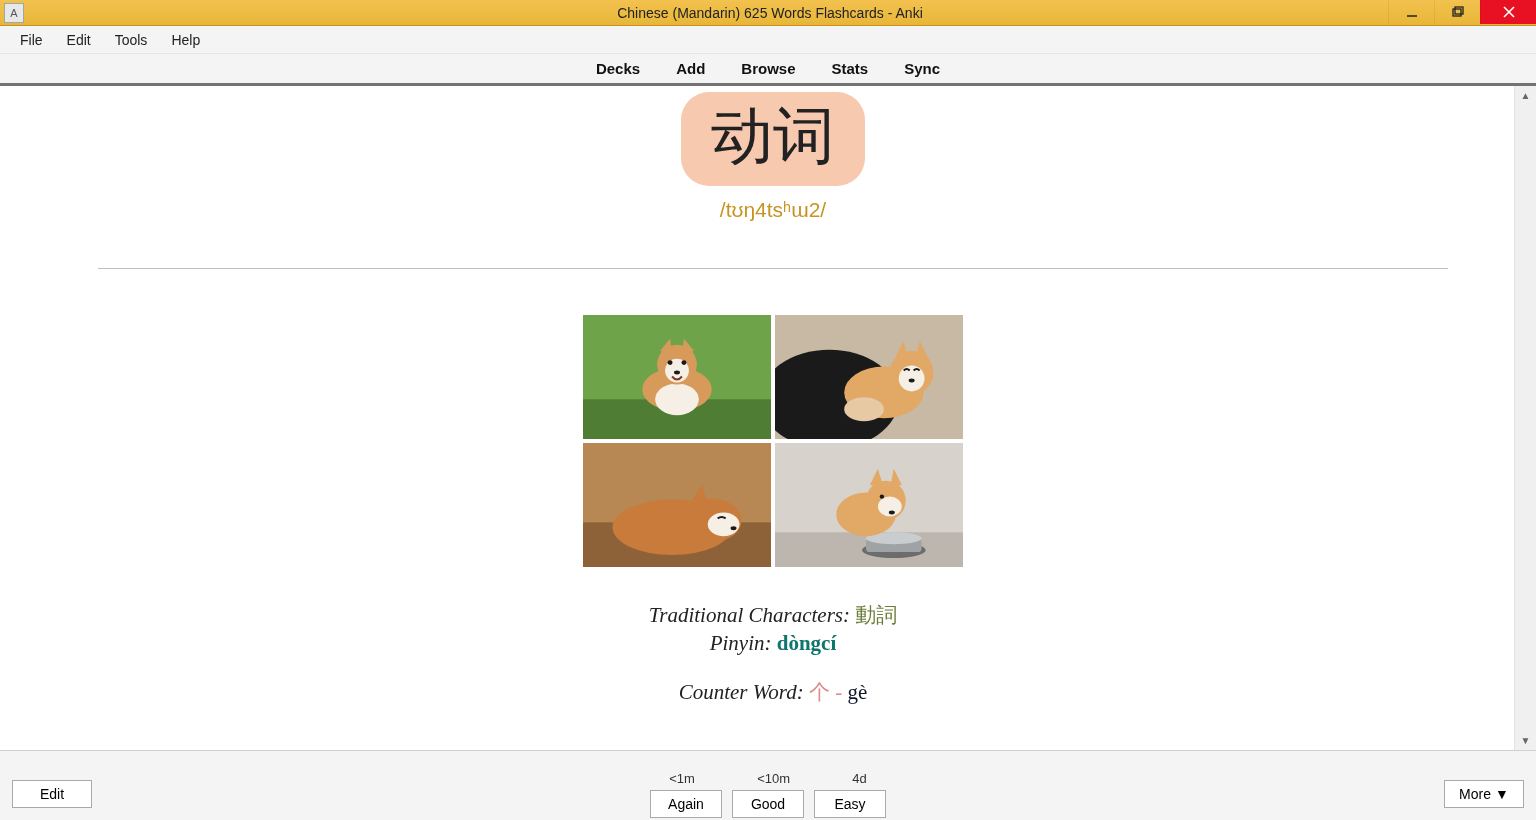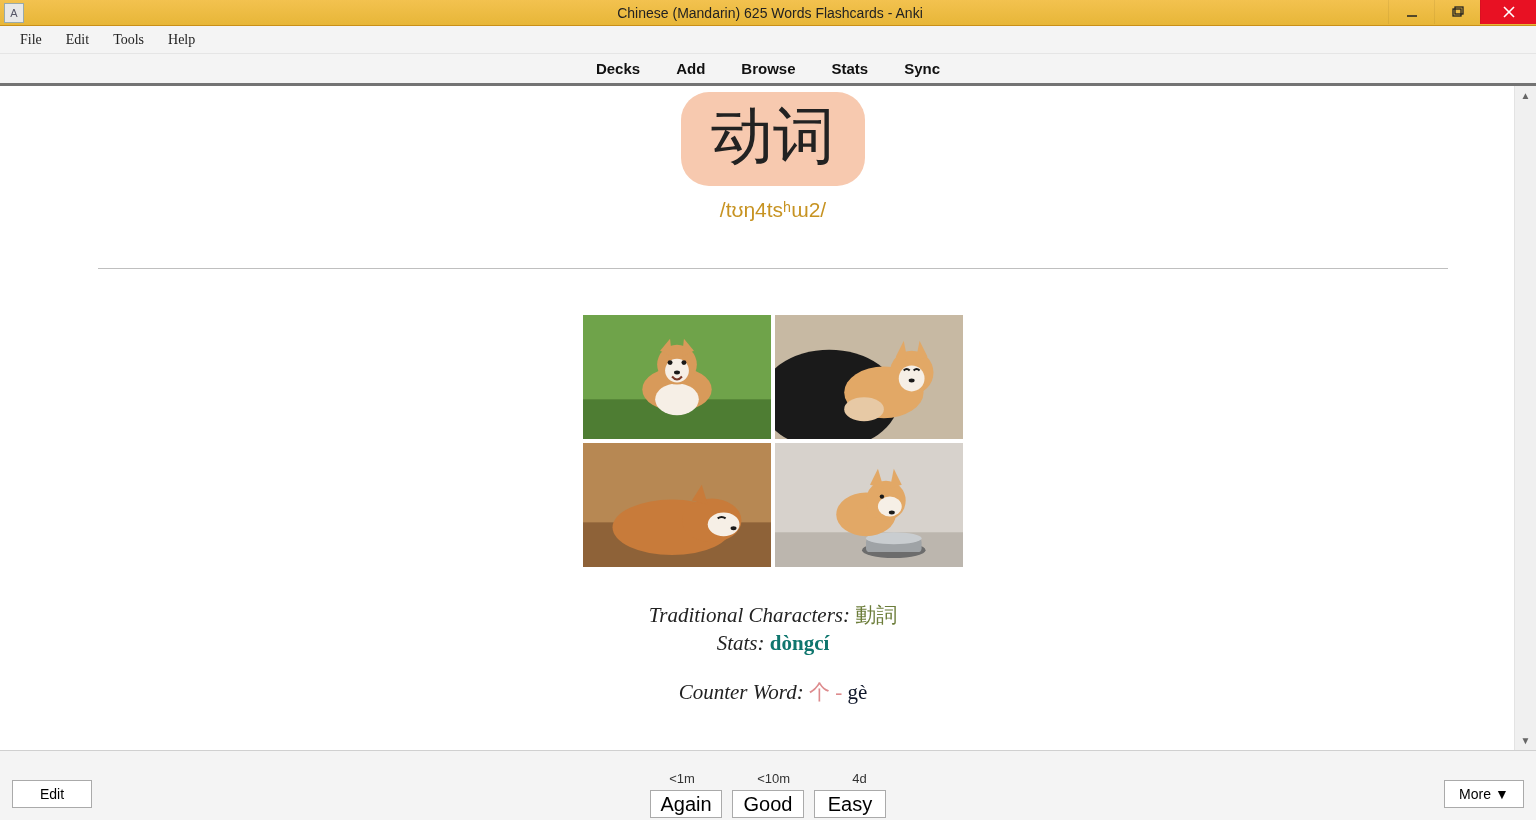--- a/index.html
+++ b/index.html
@@ -33,21 +33,21 @@
   }
   .titlebar .wbtn.close { background: #e81123; color: #fff; width: 56px; }
   .titlebar .wbtn svg { display: block; }
 
   
   .menubar {
     width: 100%; height: 28px;
     background: #f4f4f4;
     border-bottom: 1px solid #e5e5e5;
     display: flex; align-items: center; padding: 0 8px;
-    font-size: 14px; color: #222; font-family: Liberation Serif, serif;
+    font-size: 14px; color: #222;
   }
   .menubar .mitem { padding: 3px 12px; }
 
   
   .toolbar {
     width: 100%; height: 32px;
     background: #f4f4f4;
     border-bottom: 3px solid #737373;
     display: flex; justify-content: center; align-items: center;
     font-size: 15px; font-weight: 600; color: #111;
@@ -158,21 +158,21 @@
     display: flex; justify-content: space-around;
     font-size: 13px; color: #333;
     margin-bottom: 4px;
   }
   .footer .btns {
     display: flex; justify-content: center; gap: 10px;
   }
   .footer .abtn {
     width: 72px; height: 28px;
     background: #fff; border: 1px solid #aaa;
-    font-size: 20px;
+    font-size: 14px;
   }
 </style>
 </head>
 <body>
 
 <div class="titlebar">
   <span class="tb-icon">A</span>
   <span class="tb-title">Chinese (Mandarin) 625 Words Flashcards - Anki</span>
   <div class="wbtns">
     <div class="wbtn">
@@ -283,21 +283,21 @@
             <ellipse cx="118" cy="70" rx="3" ry="2" fill="#1a1a1a"></ellipse>
           </svg>
         </div>
       </div>
 
       <div class="info">
         <div class="row">
           <span class="lbl">Traditional Characters: </span><span class="trad">動詞</span>
         </div>
         <div class="row">
-          <span class="lbl">Stats: </span><span class="pinyin">dòngcí</span>
+          <span class="lbl">Pinyin: </span><span class="pinyin">dòngcí</span>
         </div>
         <div class="gap"></div>
         <div class="row">
           <span class="lbl">Counter Word: </span><span class="counter-char">个</span><span class="counter-dash"> - </span><span class="counter-pin">gè</span>
         </div>
       </div>
 
     </div>
   </div>
 

